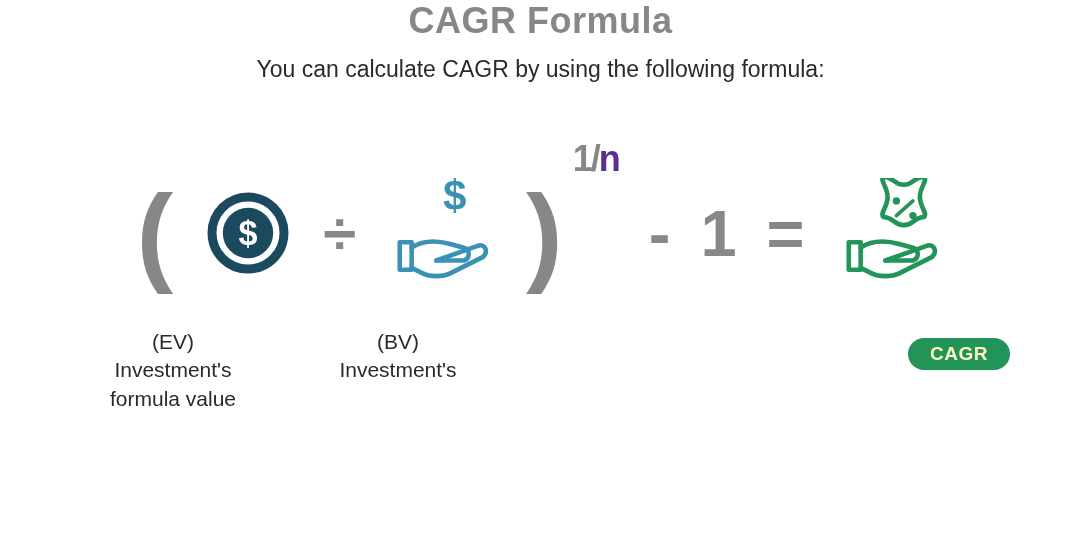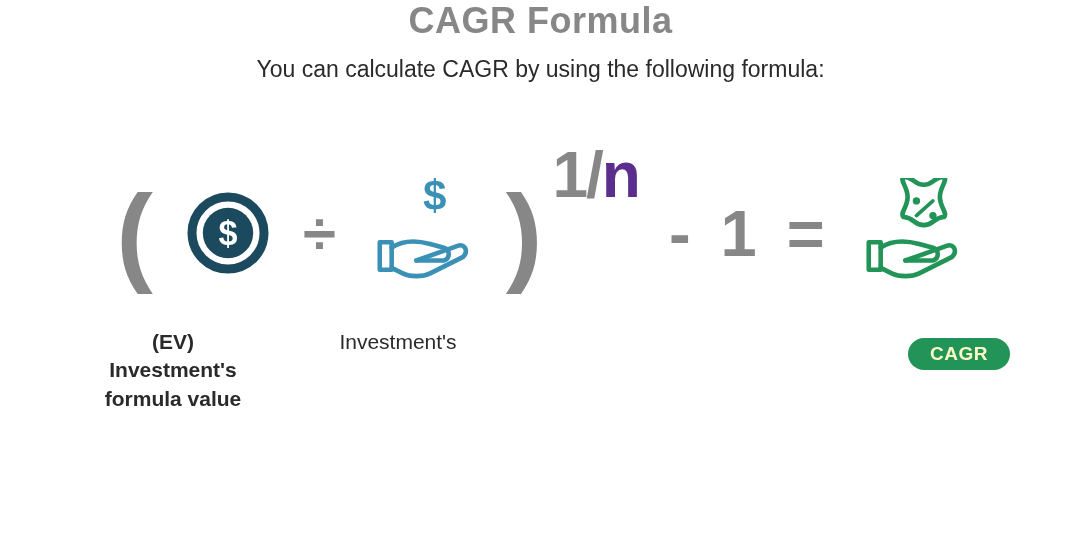--- a/index.html
+++ b/index.html
@@ -43,21 +43,21 @@
     color: #878787;
     font-weight: 700;
   }
   .paren { font-size: 110px; line-height: 1; color: #878787; font-weight: 700; }
   .divide { font-size: 60px; font-weight: 700; color: #878787; }
   .exp-group {
     display: flex;
     align-items: flex-start;
   }
   .exp {
-    font-size: 64px;
+    font-size: 36px;
     font-weight: 800;
     color: #878787;
     margin-top: -40px;
     margin-left: 10px;
     letter-spacing: -2px;
   }
   .exp-num { color: #878787; }
   .exp-n { color: #5b2e8e; }
   .minus { font-size: 65px; font-weight: 800; color: #878787; }
   .one { font-size: 65px; font-weight: 800; color: #878787; }
@@ -74,21 +74,21 @@
     position: relative;
     height: 120px;
   }
   .label-block {
     position: absolute;
     text-align: center;
     font-size: 21px;
     color: #2a2a2a;
     line-height: 1.35;
   }
-  .label-ev { left: 83px; width: 180px; font-weight: bold; }
+  .label-ev { left: 83px; width: 180px; }
   .label-bv { left: 298px; width: 200px; }
   .cagr-badge {
     position: absolute;
     left: 908px;
     top: 10px;
     background: #229457;
     color: #fef9c3;
     font-size: 19px;
     font-weight: 700;
     padding: 5px 22px;
@@ -157,18 +157,19 @@
 
   </div>
 
   <div class="labels-row">
     <div class="label-block label-ev">
       <div>(EV)</div>
       <div>Investment's</div>
       <div>formula value</div>
     </div>
     <div class="label-block label-bv">
+      <div>(BV)</div>
       <div>Investment's</div>
     </div>
     <div class="cagr-badge">CAGR</div>
   </div>
 
 </div>
 
 </body></html>

